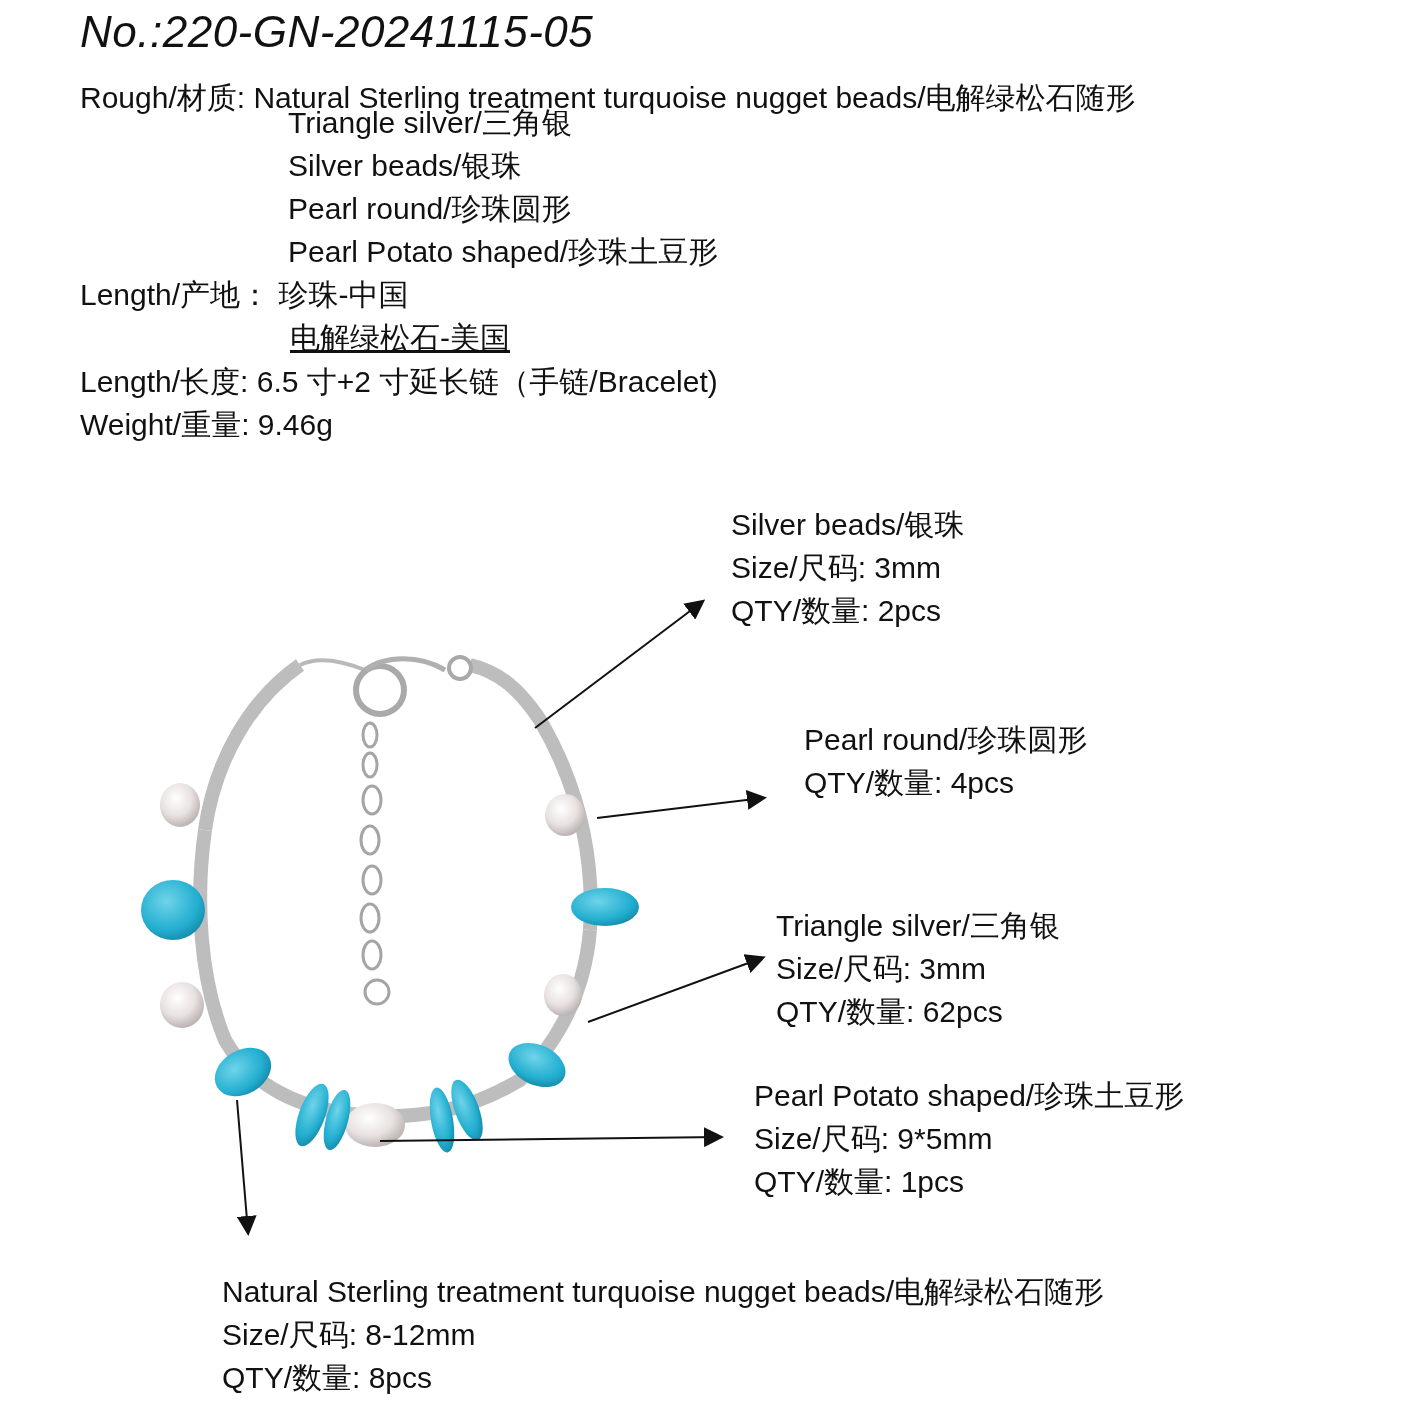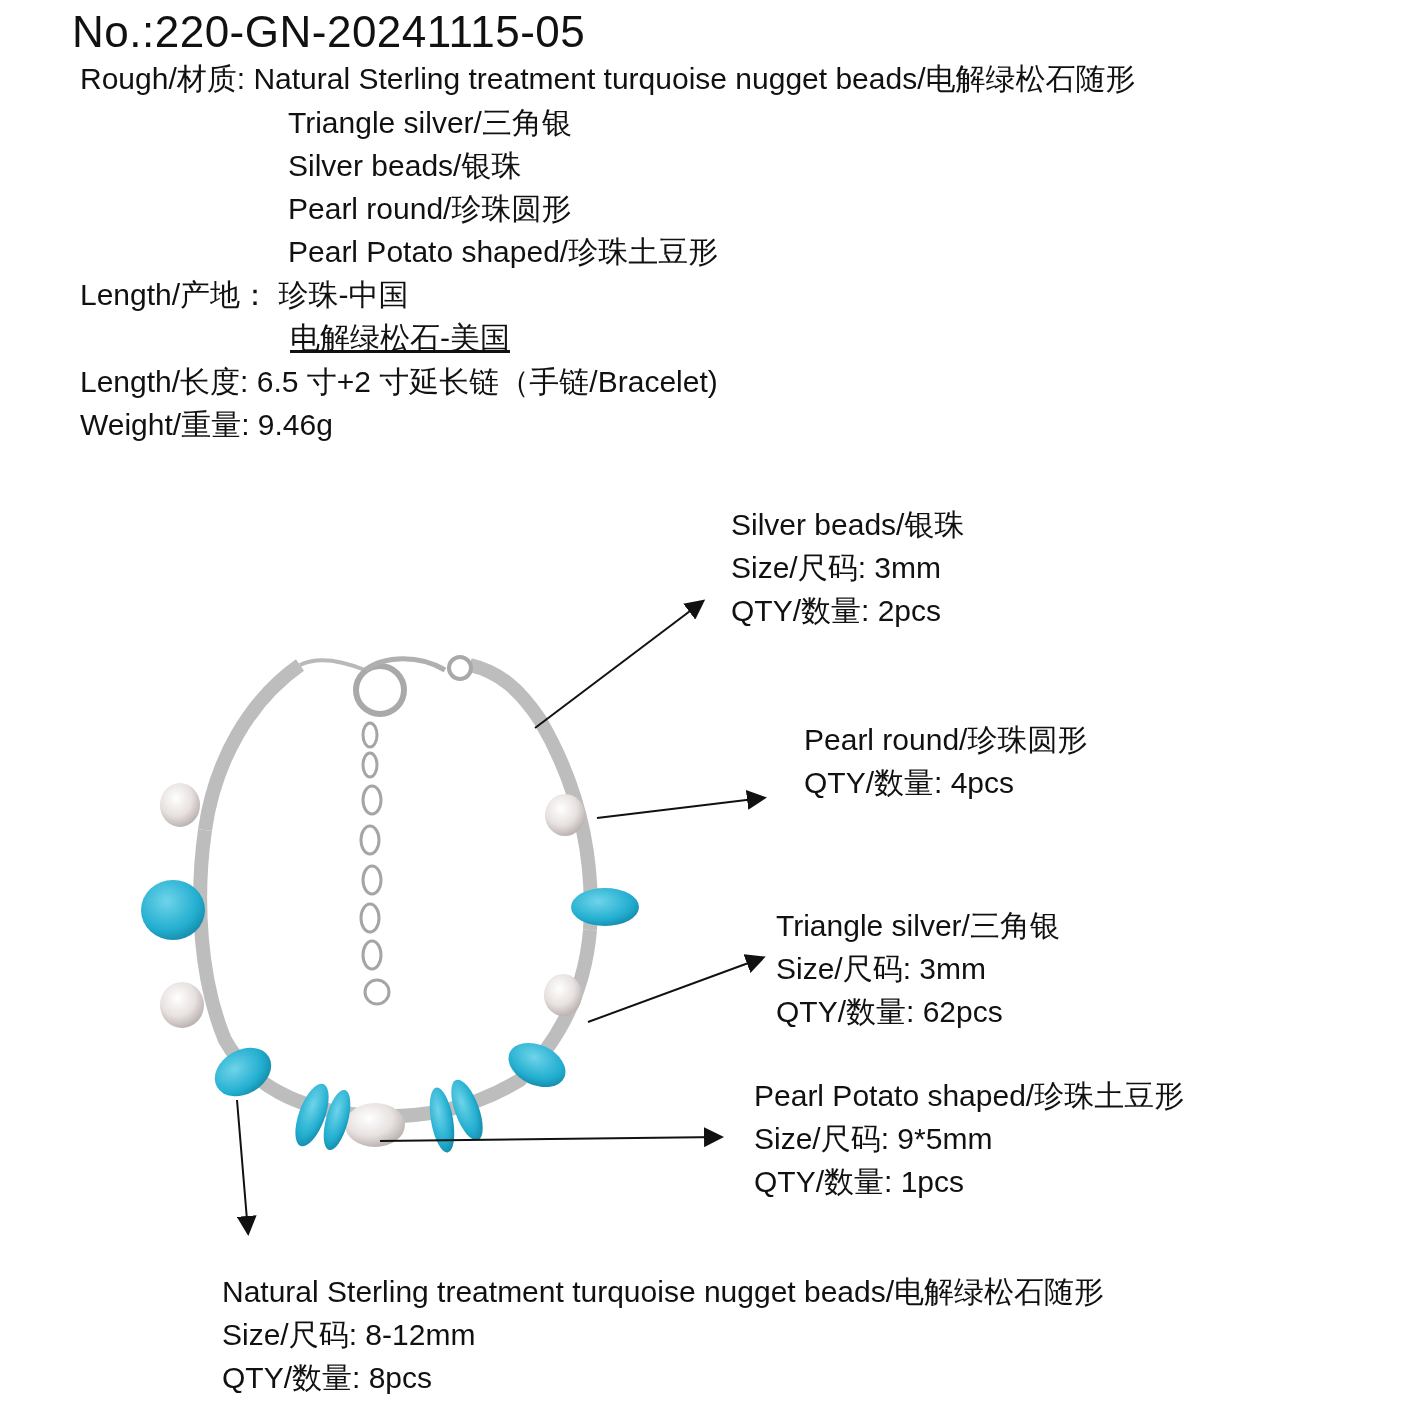--- a/index.html
+++ b/index.html
@@ -1,31 +1,31 @@
 <!DOCTYPE html>
 <html><head>
 <meta charset="utf-8">
 <style>
   html, body { margin: 0; padding: 0; background: #ffffff; }
   body { width: 1417px; height: 1417px; position: relative; overflow: hidden;
          font-family: "Liberation Sans", "DejaVu Sans", sans-serif; color: #111; }
-  .title { position: absolute; left: 72px; top: 6px; font-size: 44px; line-height: 52px; letter-spacing: 0.5px; }
+  .title { position: absolute; left: 80px; top: 6px; font-size: 44px; line-height: 52px; letter-spacing: 0.5px; font-style: italic; }
   .spec { position: absolute; left: 80px; font-size: 30px; line-height: 43px; white-space: nowrap; }
   .indent1 { left: 288px; }
   .indent2 { left: 290px; text-decoration: underline; }
   .callout { position: absolute; font-size: 30px; line-height: 43px; white-space: nowrap; }
   .callout div { height: 43px; }
   svg.art { position: absolute; left: 0; top: 0; }
 </style>
 </head>
 <body>
 
 <div class="title">No.:220-GN-20241115-05</div>
 
-<div class="spec" style="top:57px">
+<div class="spec" style="top:76px">
   <span>Rough/材质:</span>
   <span>Natural Sterling treatment turquoise nugget beads/电解绿松石随形</span>
 </div>
 <div class="spec indent1" style="top:101px">Triangle silver/三角银</div>
 <div class="spec indent1" style="top:144px">Silver beads/银珠</div>
 <div class="spec indent1" style="top:187px">Pearl round/珍珠圆形</div>
 <div class="spec indent1" style="top:230px">Pearl Potato shaped/珍珠土豆形</div>
 
 <div class="spec" style="top:273px">
   <span>Length/产地：</span>

